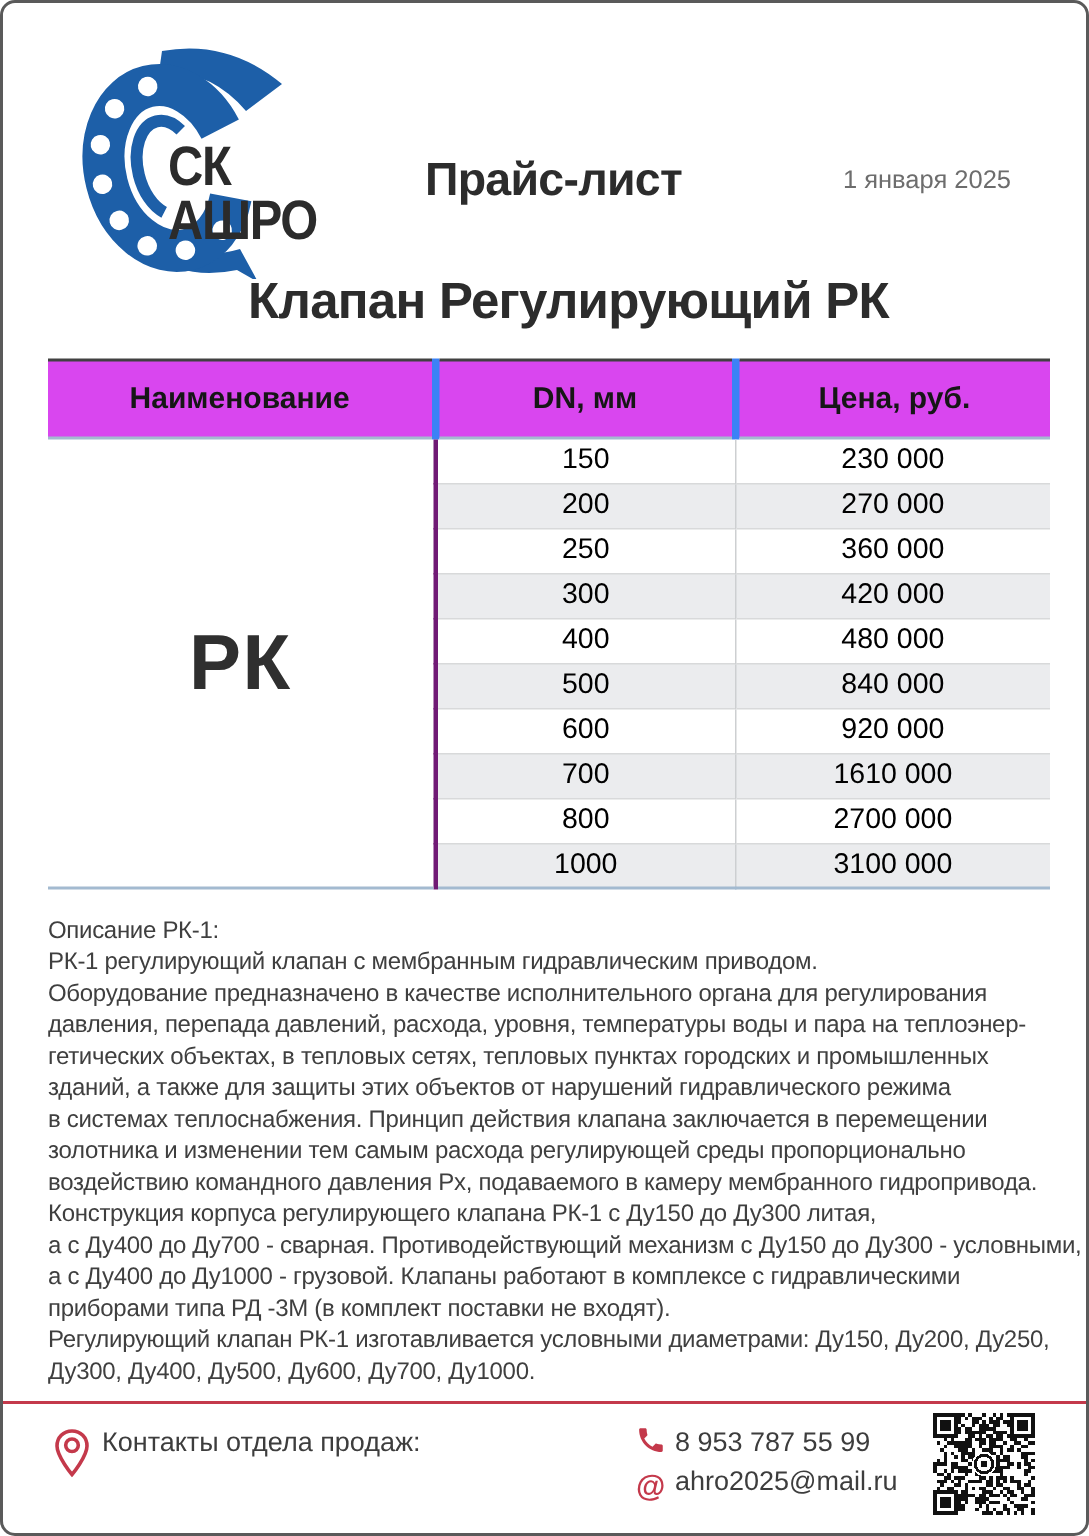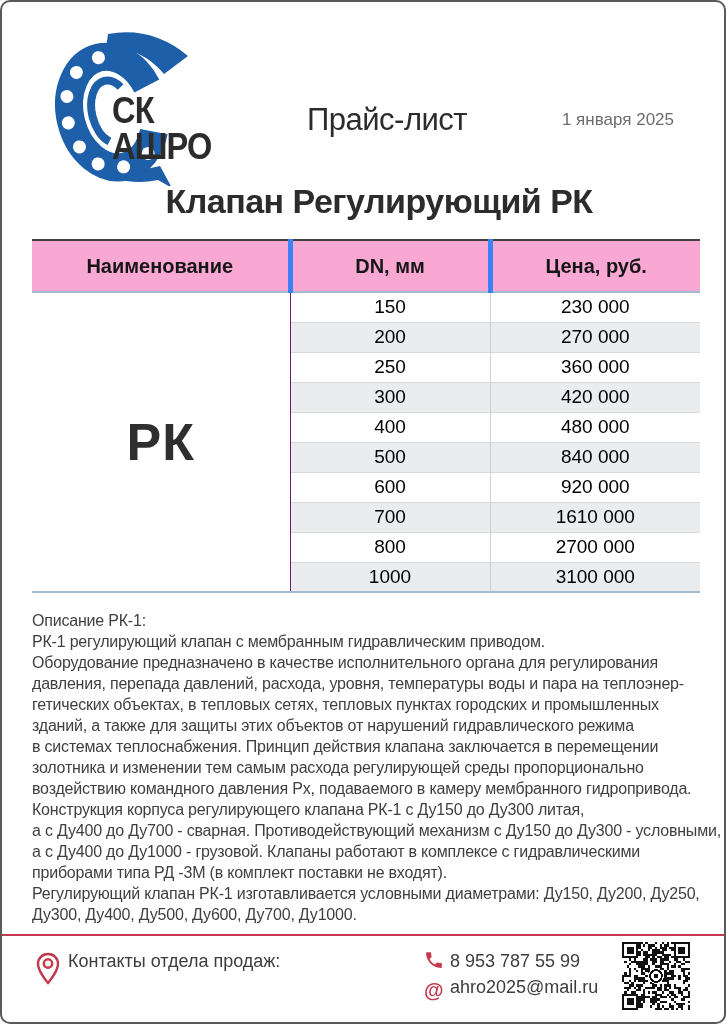--- a/index.html
+++ b/index.html
@@ -8,37 +8,37 @@
     position:relative;width:726px;height:1024px;background:#fff;
     border:2px solid #5a5a5a;border-radius:10px;overflow:hidden;
     font-family:"Liberation Sans","DejaVu Sans",sans-serif;color:#3f3f3f;
   }
   
   .logo-svg{position:absolute;left:38px;top:26px;width:178px;height:158px;}
   .logo-text{position:absolute;left:110px;font-weight:800;color:#2b2b2b;
     letter-spacing:-1px;transform:scaleX(.88);transform-origin:left top;line-height:1;}
   .logo-ck{top:90px;font-size:37px;}
   .logo-ashro{top:126px;font-size:37px;}
-  .doc-title{position:absolute;left:250px;top:100px;width:270px;text-align:center;
-    font-size:31px;font-weight:400;color:#2c2c2c;letter-spacing:-.5px;}
+  .doc-title{position:absolute;left:232px;top:100px;width:270px;text-align:center;
+    font-size:31px;font-weight:700;color:#2c2c2c;letter-spacing:-.5px;}
   .doc-date{position:absolute;right:50px;top:108px;font-size:17px;color:#6d6d6d;}
   .product-title{position:absolute;left:16px;top:180px;width:100%;text-align:center;
     font-size:34px;font-weight:700;color:#2c2c2c;letter-spacing:-.5px;}
   
   .price-table{position:absolute;left:30px;top:237px;width:668px;border-collapse:collapse;}
   .price-table th{
-    height:52px;background:#f9a8d4;font-size:20px;font-weight:700;color:#161616;
+    height:52px;background:#d946ef;font-size:20px;font-weight:700;color:#161616;
     border-top:2px solid #414141;border-bottom:2px solid #a3bad0;text-align:center;}
   .price-table th + th{border-left:5px solid #3b82f6;}
   .price-table td{height:30px;font-size:19px;color:#000000;text-align:center;
     border-top:1px solid #d8d9da;padding:0;}
   .price-table tr.striped td{background:#ebecee;}
   .price-table td.group-cell{
     background:#fff;font-size:52px;font-weight:700;color:#2f2f2f;
-    border-right:1px solid #701a75;border-top:none;letter-spacing:1px;}
+    border-right:3px solid #701a75;border-top:none;letter-spacing:1px;}
   .price-table td.dn-cell{border-right:1px solid #cdcfd1;width:200px;}
   .price-table td.price-cell{width:210px;}
   .price-table tbody{border-bottom:2px solid #a3bad0;}
   .col-name{width:258px;}
   
   .description{position:absolute;left:30px;top:608px;width:680px;
     font-size:16px;line-height:21px;color:#3f3f3f;letter-spacing:-.2px;white-space:nowrap;}
   
   .footer-line{position:absolute;left:0;right:0;top:932px;height:2px;background:#c4394b;}
   .footer-contacts{position:absolute;left:66px;top:946px;font-size:18px;color:#3d3d3d;line-height:27px;}

